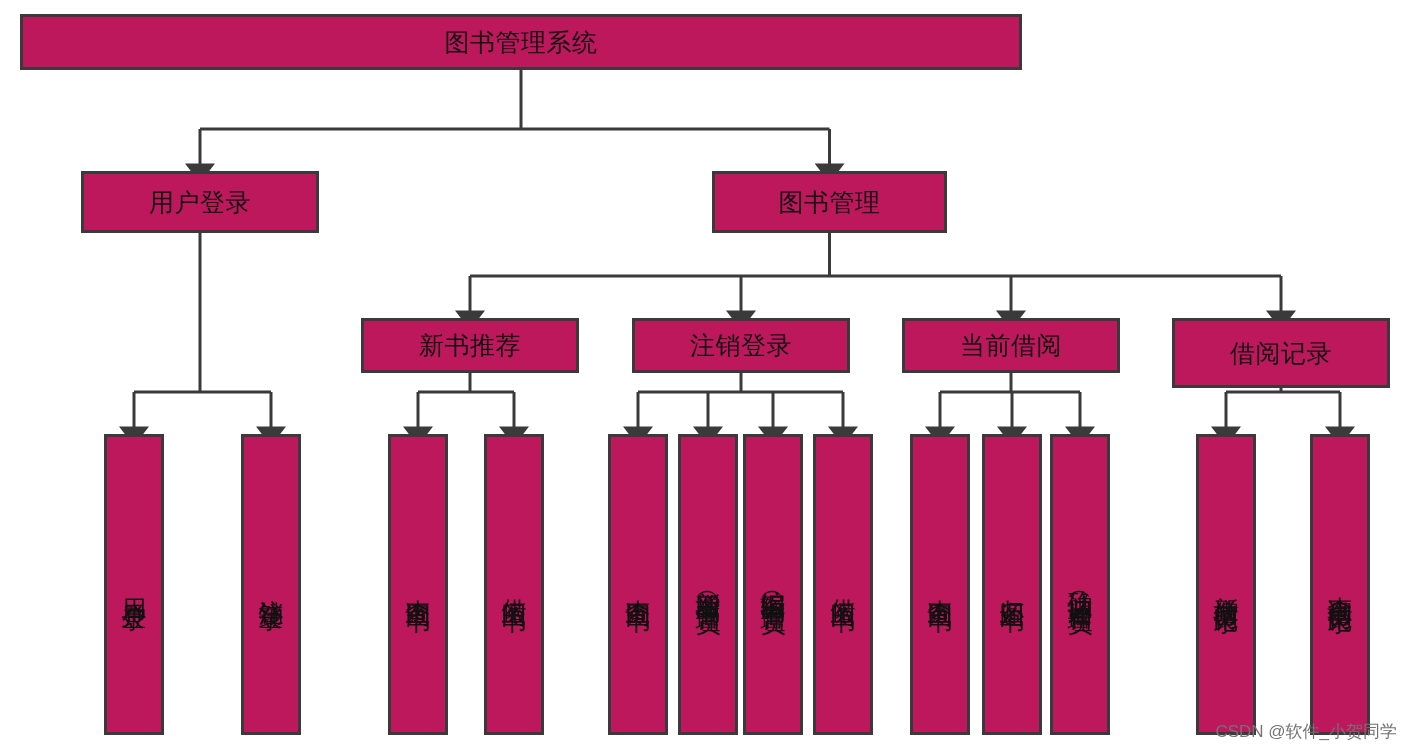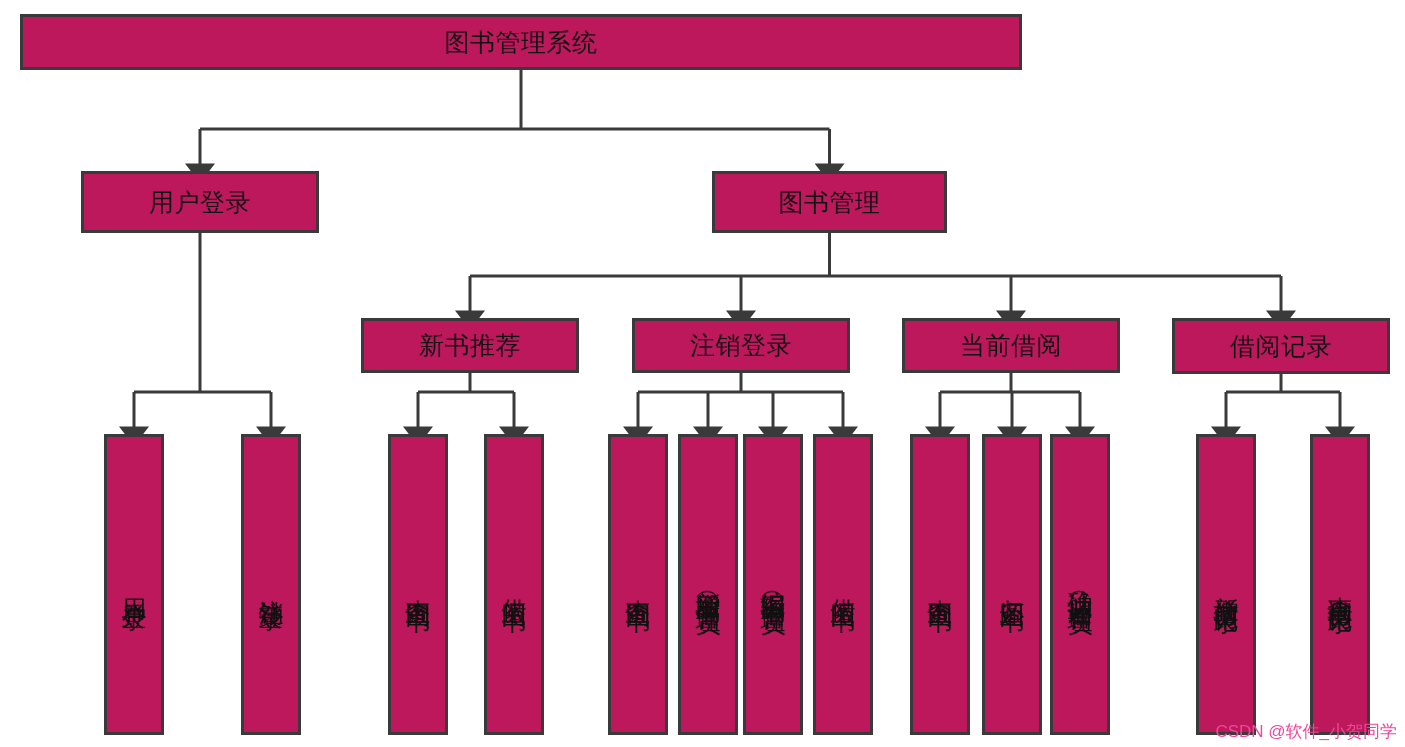--- a/index.html
+++ b/index.html
@@ -59,21 +59,21 @@
     letter-spacing: 3px;
     line-height: 1;
     white-space: nowrap;
     text-align: center;
   }
   .watermark {
     position: absolute;
     right: 8px;
     bottom: 4px;
     font-size: 17px;
-    color: #ec4899;
+    color: #737373;
     white-space: nowrap;
     z-index: 5;
     font-family: "Liberation Sans", "DejaVu Sans", sans-serif;
   }
 </style>
 </head>
 <body>
 
 <div id="canvas">
   <svg id="edges" viewBox="0 0 1405 747" xmlns="http://www.w3.org/2000/svg">
@@ -131,21 +131,21 @@
     </div>
     <div class="node lvl2" style="left: 361px; top: 318px; width: 218px; height: 55px;">
       <span class="node-label">新书推荐</span>
     </div>
     <div class="node lvl2" style="left: 632px; top: 318px; width: 218px; height: 55px;">
       <span class="node-label">注销登录</span>
     </div>
     <div class="node lvl2" style="left: 902px; top: 318px; width: 218px; height: 55px;">
       <span class="node-label">当前借阅</span>
     </div>
-    <div class="node lvl2" style="left: 1172px; top: 318px; width: 218px; height: 56px;">
+    <div class="node lvl2" style="left: 1172px; top: 318px; width: 218px; height: 70px;">
       <span class="node-label">借阅记录</span>
     </div>
     <div class="node lvl3 leaf" style="left: 104px; top: 434px; width: 60px; height: 301px;">
       <span class="node-label">用户登录</span>
     </div>
     <div class="node lvl3 leaf" style="left: 241px; top: 434px; width: 60px; height: 301px;">
       <span class="node-label">注销登录</span>
     </div>
     <div class="node lvl3 leaf" style="left: 388px; top: 434px; width: 60px; height: 301px;">
       <span class="node-label">查询图书</span>

